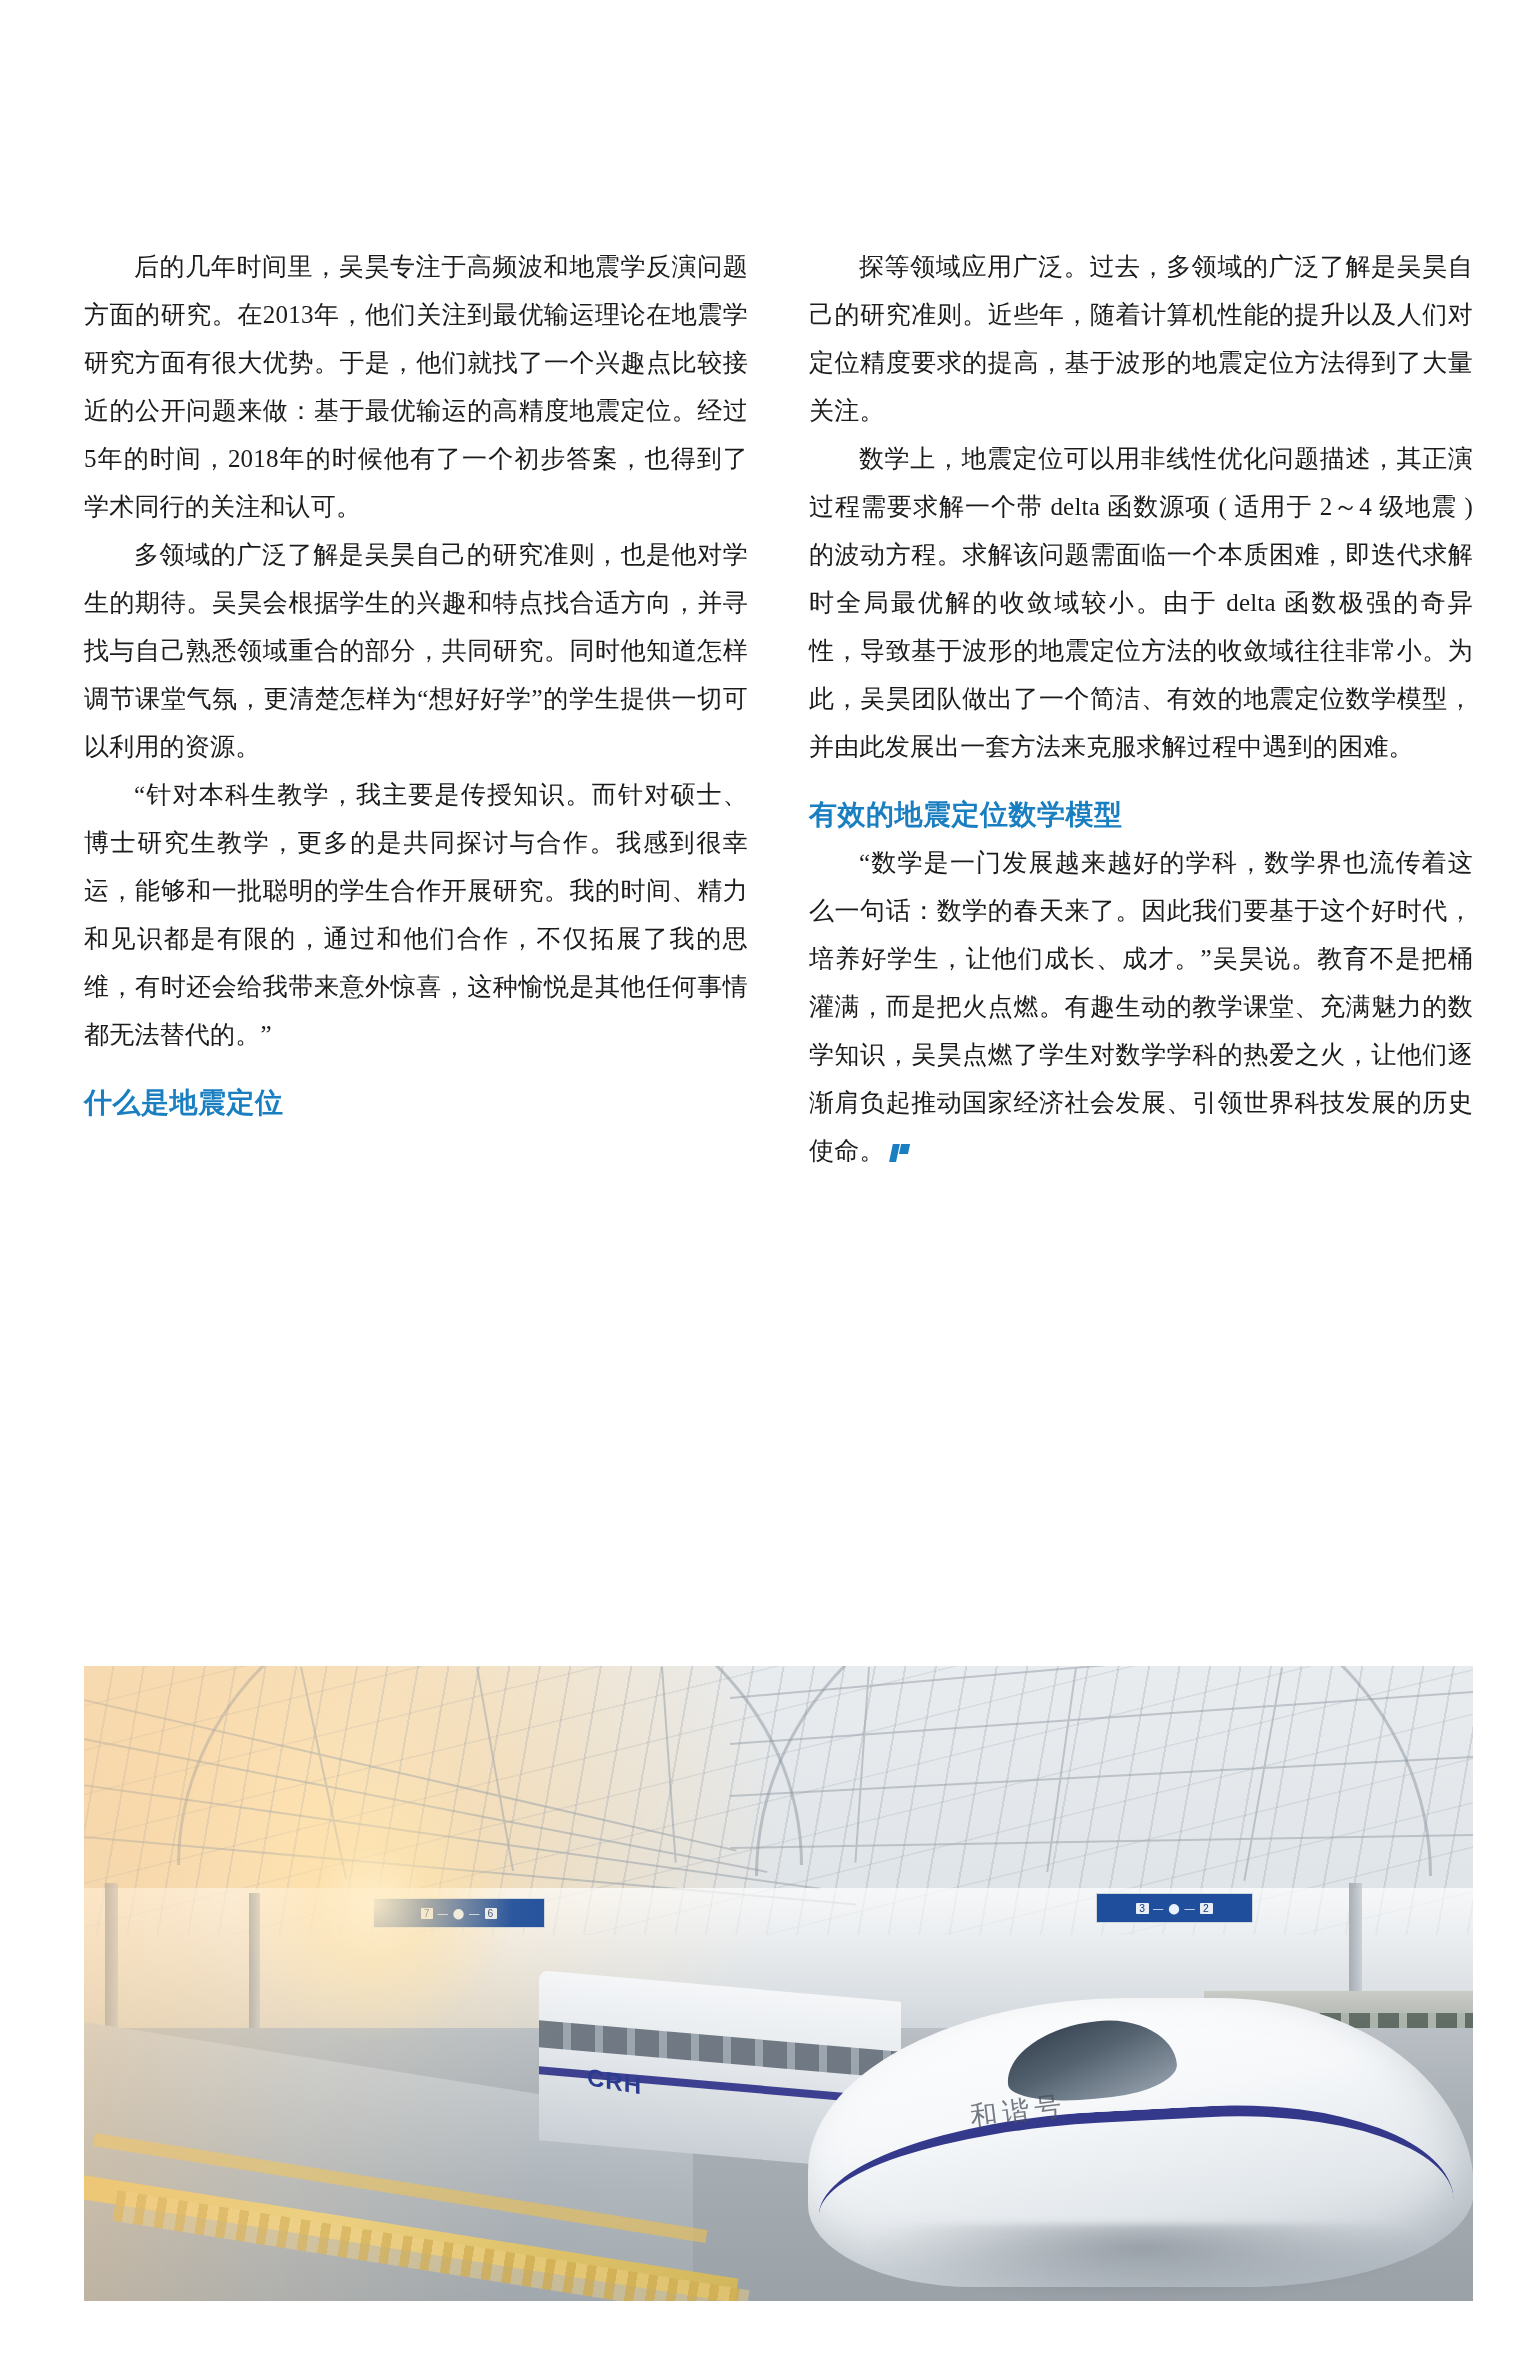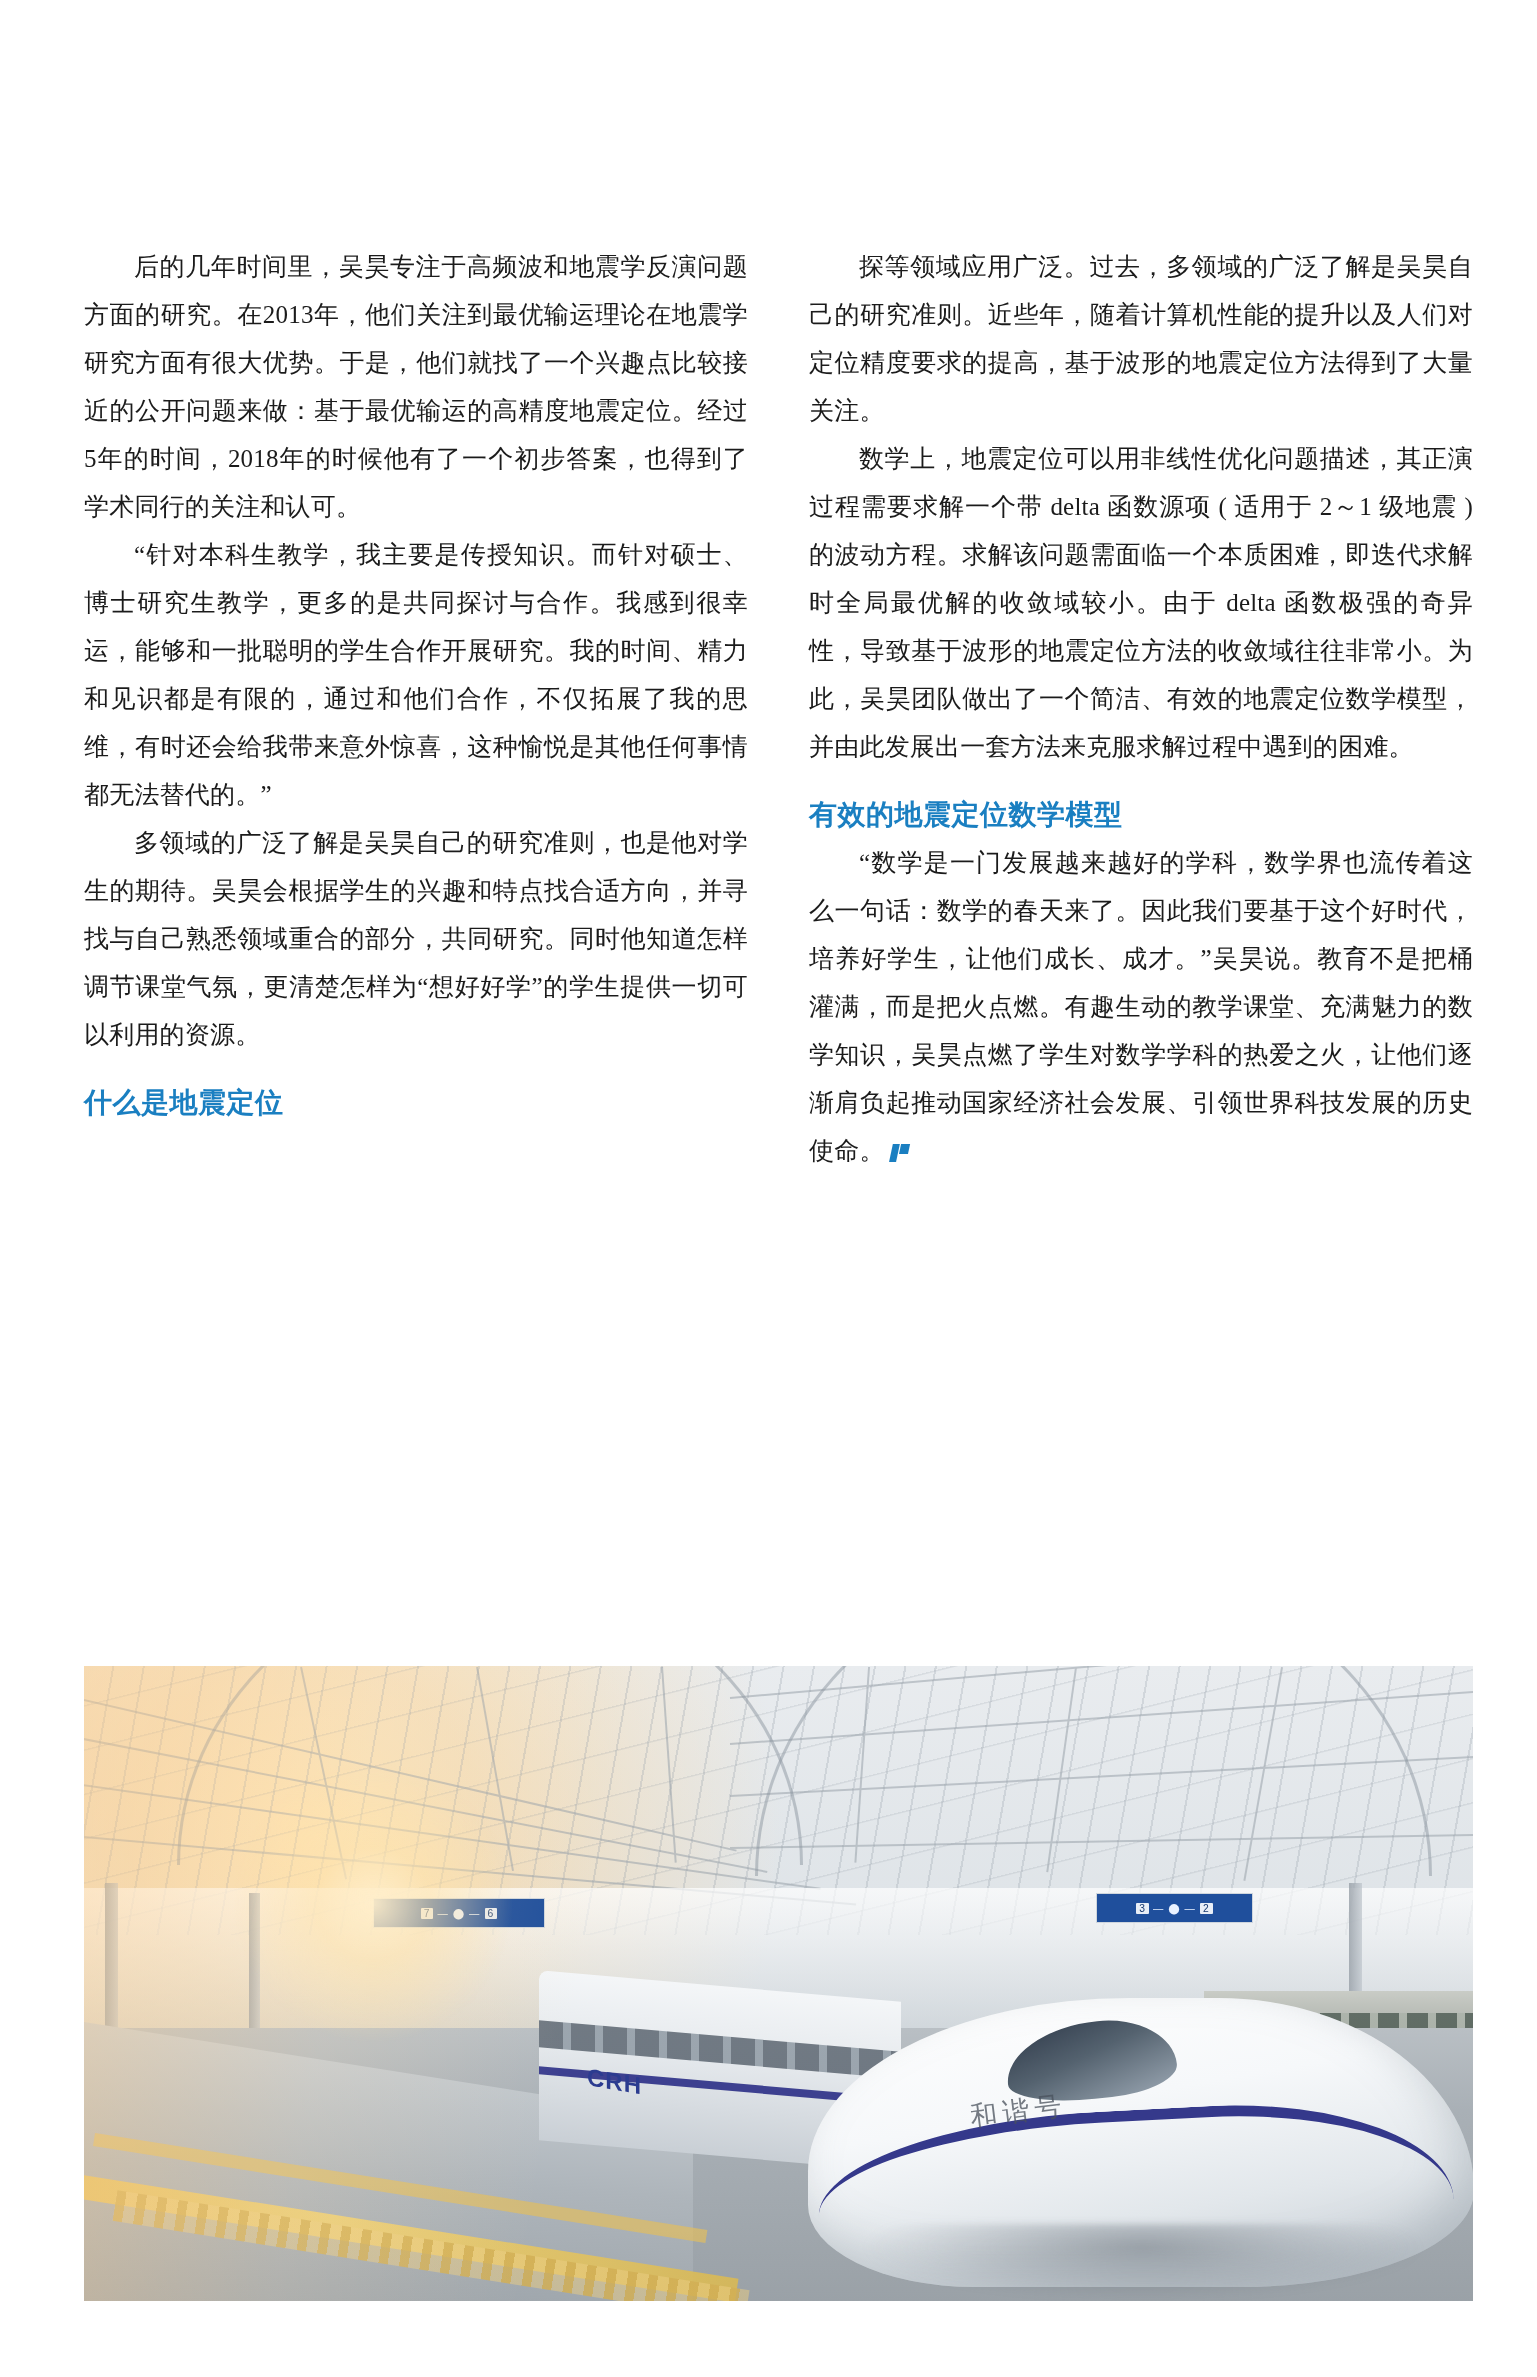--- a/index.html
+++ b/index.html
@@ -309,28 +309,28 @@
 </style>
 </head>
 <body>
 
 <div class="page">
 
   <div class="columns">
 
     <div class="col">
       <p class="para indent">后的几年时间里，吴昊专注于高频波和地震学反演问题方面的研究。在2013年，他们关注到最优输运理论在地震学研究方面有很大优势。于是，他们就找了一个兴趣点比较接近的公开问题来做：基于最优输运的高精度地震定位。经过5年的时间，2018年的时候他有了一个初步答案，也得到了学术同行的关注和认可。</p>
+      <p class="para indent">多领域的广泛了解是吴昊自己的研究准则，也是他对学生的期待。吴昊会根据学生的兴趣和特点找合适方向，并寻找与自己熟悉领域重合的部分，共同研究。同时他知道怎样调节课堂气氛，更清楚怎样为“想好好学”的学生提供一切可以利用的资源。</p>
       <p class="para indent">“针对本科生教学，我主要是传授知识。而针对硕士、博士研究生教学，更多的是共同探讨与合作。我感到很幸运，能够和一批聪明的学生合作开展研究。我的时间、精力和见识都是有限的，通过和他们合作，不仅拓展了我的思维，有时还会给我带来意外惊喜，这种愉悦是其他任何事情都无法替代的。”</p>
-      <p class="para indent">多领域的广泛了解是吴昊自己的研究准则，也是他对学生的期待。吴昊会根据学生的兴趣和特点找合适方向，并寻找与自己熟悉领域重合的部分，共同研究。同时他知道怎样调节课堂气氛，更清楚怎样为“想好好学”的学生提供一切可以利用的资源。</p>
       <h2 class="heading">什么是地震定位</h2>
     </div>
 
     <div class="col">
       <p class="para indent">探等领域应用广泛。过去，多领域的广泛了解是吴昊自己的研究准则。近些年，随着计算机性能的提升以及人们对定位精度要求的提高，基于波形的地震定位方法得到了大量关注。</p>
-      <p class="para indent">数学上，地震定位可以用非线性优化问题描述，其正演过程需要求解一个带 delta 函数源项 ( 适用于 2～1 级地震 ) 的波动方程。求解该问题需面临一个本质困难，即迭代求解时全局最优解的收敛域较小。由于 delta 函数极强的奇异性，导致基于波形的地震定位方法的收敛域往往非常小。为此，吴昊团队做出了一个简洁、有效的地震定位数学模型，并由此发展出一套方法来克服求解过程中遇到的困难。</p>
+      <p class="para indent">数学上，地震定位可以用非线性优化问题描述，其正演过程需要求解一个带 delta 函数源项 ( 适用于 2～4 级地震 ) 的波动方程。求解该问题需面临一个本质困难，即迭代求解时全局最优解的收敛域较小。由于 delta 函数极强的奇异性，导致基于波形的地震定位方法的收敛域往往非常小。为此，吴昊团队做出了一个简洁、有效的地震定位数学模型，并由此发展出一套方法来克服求解过程中遇到的困难。</p>
       <h2 class="heading">有效的地震定位数学模型</h2>
       <p class="para indent"><span>“数学是一门发展越来越好的学科，数学界也流传着这么一句话：数学的春天来了。因此我们要基于这个好时代，培养好学生，让他们成长、成才。”吴昊说。教育不是把桶灌满，而是把火点燃。有趣生动的教学课堂、充满魅力的数学知识，吴昊点燃了学生对数学学科的热爱之火，让他们逐渐肩负起推动国家经济社会发展、引领世界科技发展的历史使命。</span><span class="endmark"><span class="b1"></span><span class="b2"></span></span></p>
     </div>
 
   </div>
 
   <div class="photo">
     <div class="ph-sky"></div>
     <div class="roof-panel"></div>
 

